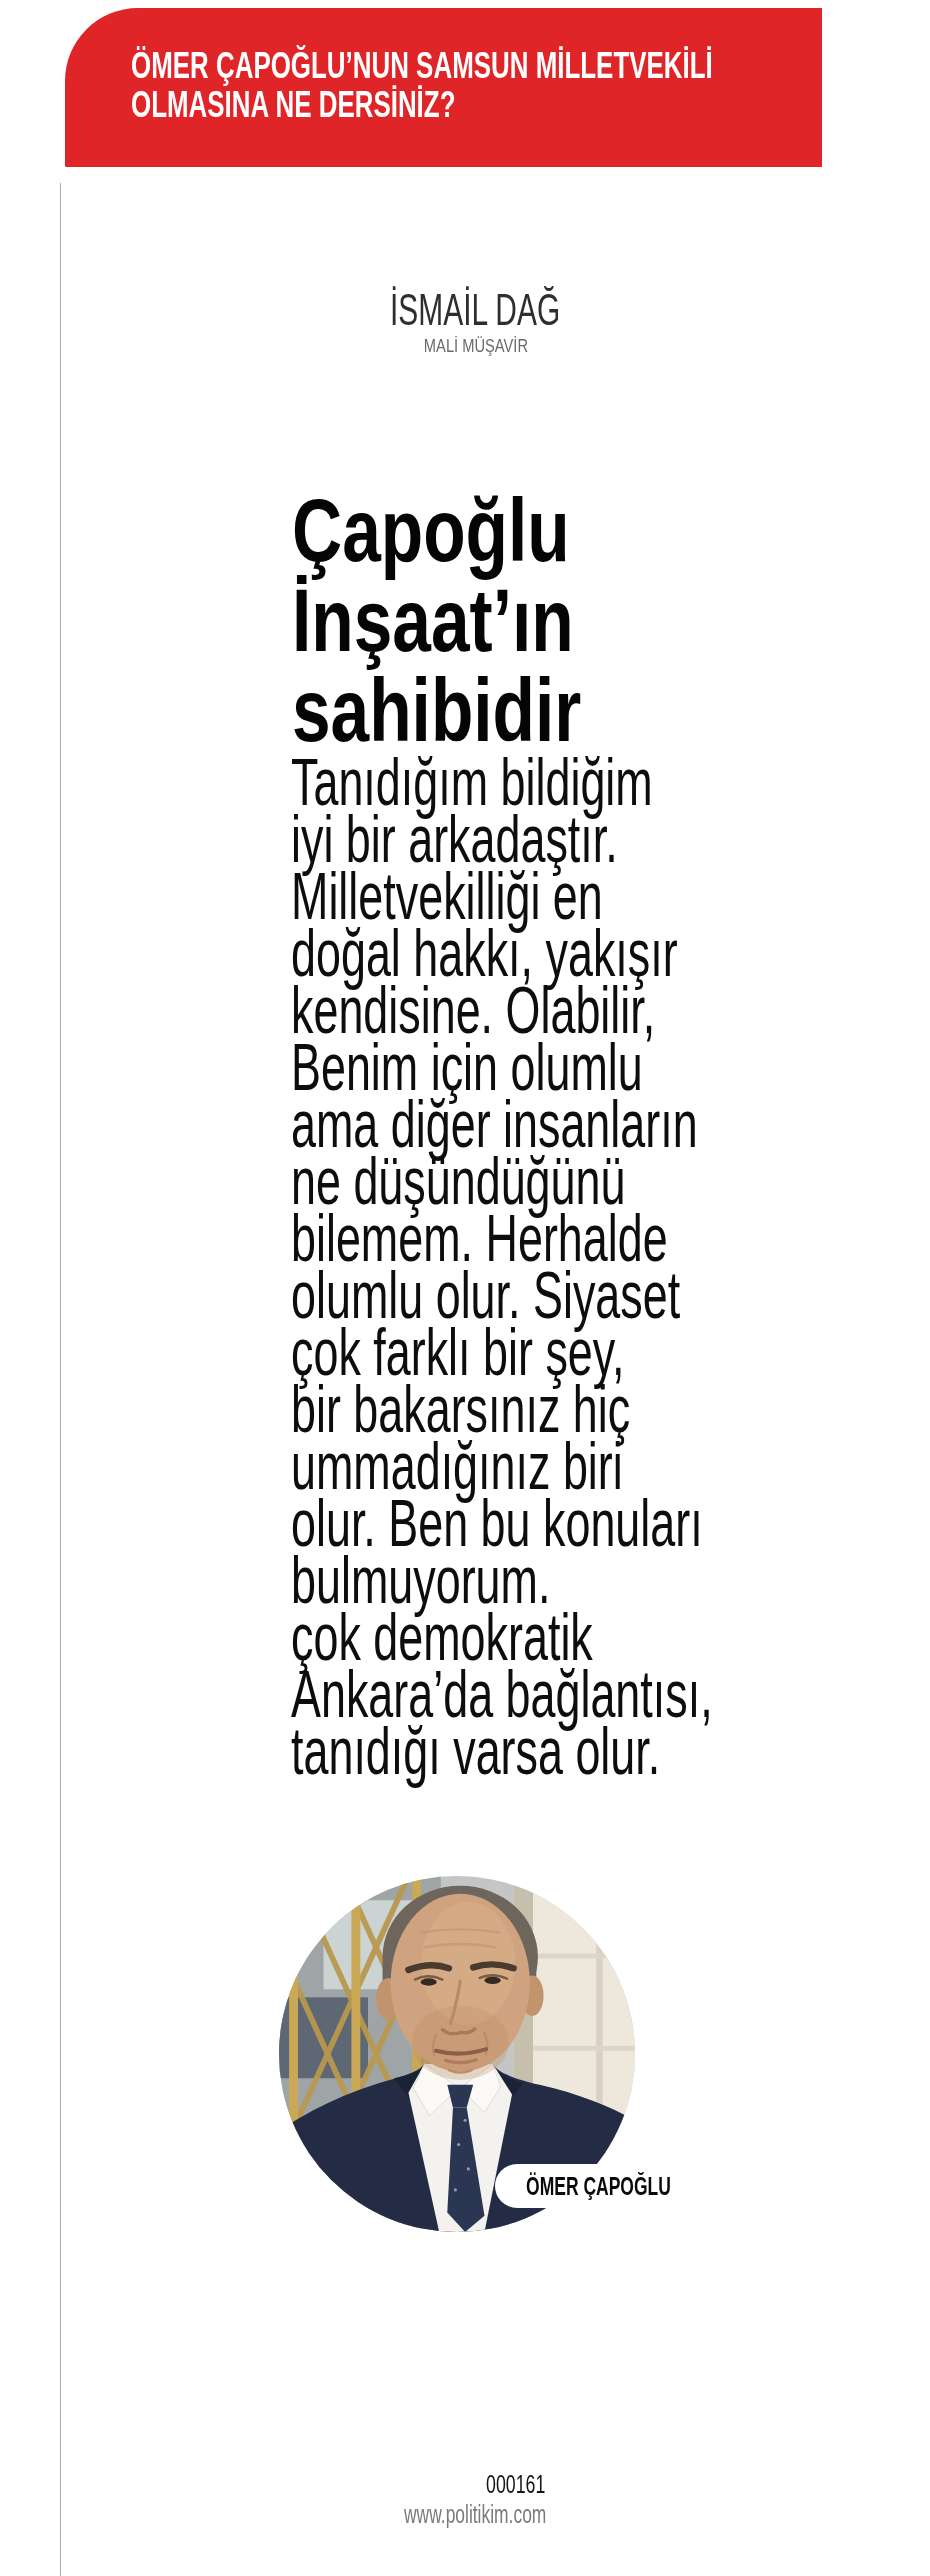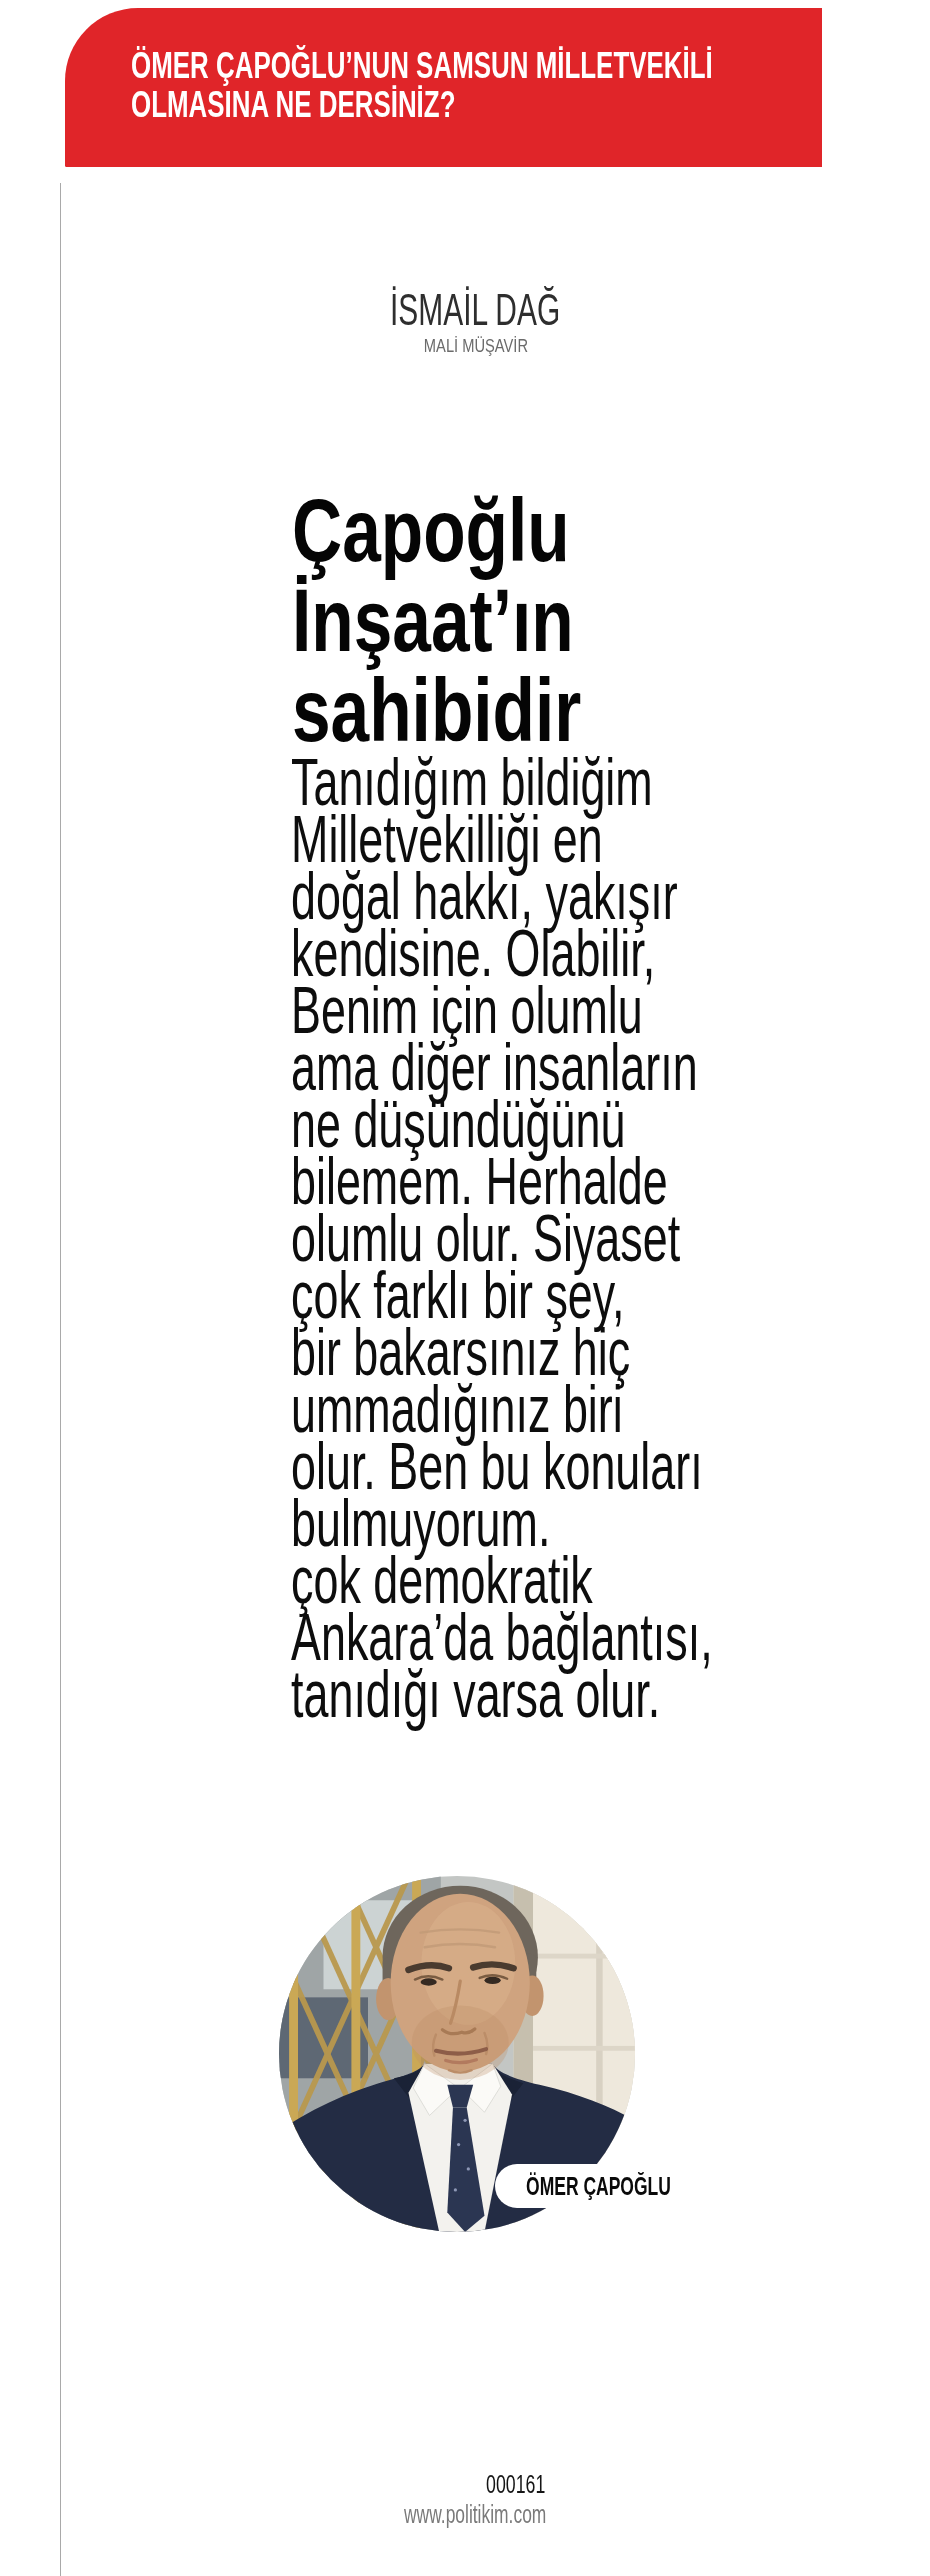--- a/index.html
+++ b/index.html
@@ -66,20 +66,21 @@
   </div>
 
   <div class="headline left">
     <div><span class="cx" style="--sx:.78">Çapoğlu</span></div>
     <div><span class="cx" style="--sx:.78">İnşaat’ın</span></div>
     <div><span class="cx" style="--sx:.78">sahibidir</span></div>
   </div>
 
   <div class="body-text left">
     <div><span class="cx" style="--sx:.68">Tanıdığım bildiğim</span></div>
+    <div><span class="cx" style="--sx:.68">iyi bir arkadaştır.</span></div>
     <div><span class="cx" style="--sx:.68">Milletvekilliği en</span></div>
     <div><span class="cx" style="--sx:.68">doğal hakkı, yakışır</span></div>
     <div><span class="cx" style="--sx:.68">kendisine. Olabilir,</span></div>
     <div><span class="cx" style="--sx:.68">Benim için olumlu</span></div>
     <div><span class="cx" style="--sx:.68">ama diğer insanların</span></div>
     <div><span class="cx" style="--sx:.68">ne düşündüğünü</span></div>
     <div><span class="cx" style="--sx:.68">bilemem. Herhalde</span></div>
     <div><span class="cx" style="--sx:.68">olumlu olur. Siyaset</span></div>
     <div><span class="cx" style="--sx:.68">çok farklı bir şey,</span></div>
     <div><span class="cx" style="--sx:.68">bir bakarsınız hiç</span></div>

